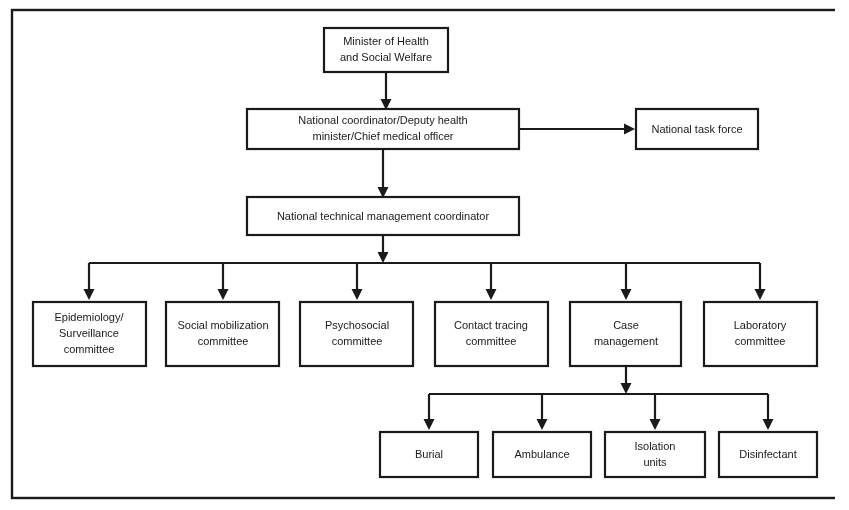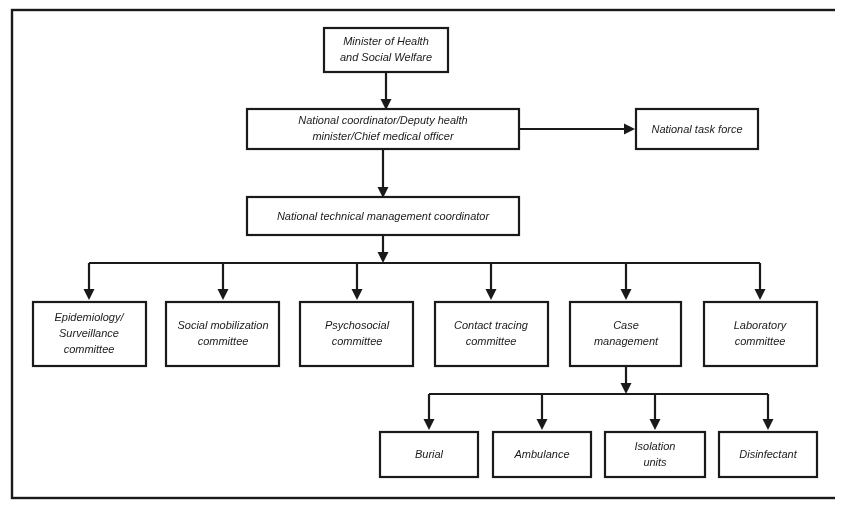--- a/index.html
+++ b/index.html
@@ -7,21 +7,20 @@
     padding: 0;
     background: #ffffff;
   }
   #figure {
     position: relative;
     width: 835px;
     height: 510px;
     background: #ffffff;
     font-family: "Liberation Sans", sans-serif;
     overflow: hidden;
-    font-style: italic;
   }
   #chart-svg {
     position: absolute;
     left: 0;
     top: 0;
     width: 849px;
     height: 510px;
   }
   .frame-rect {
     fill: none;

